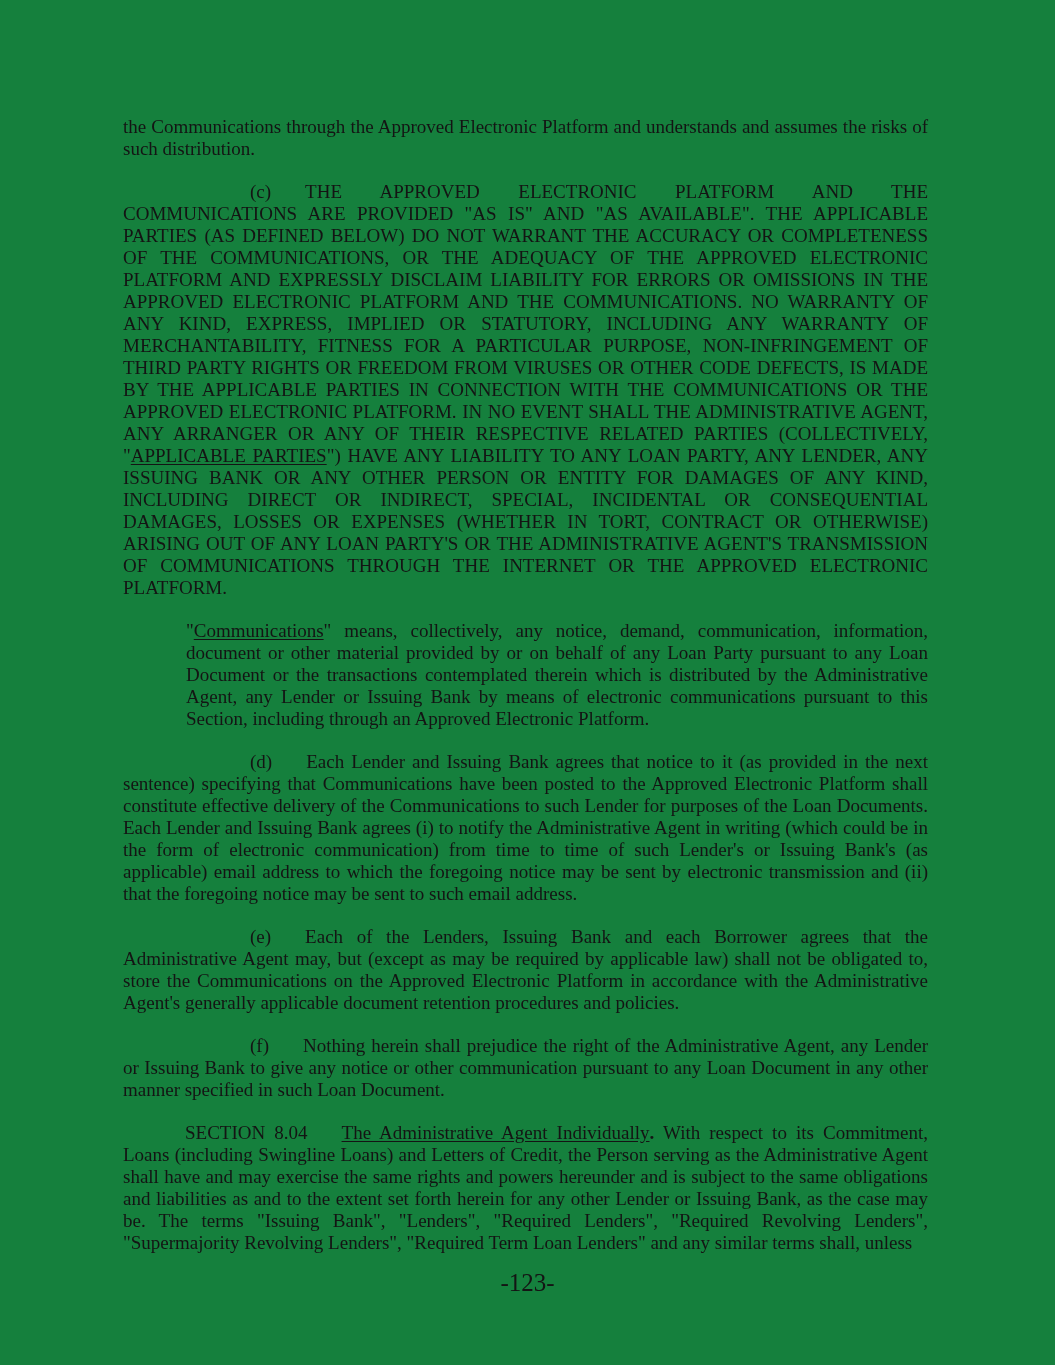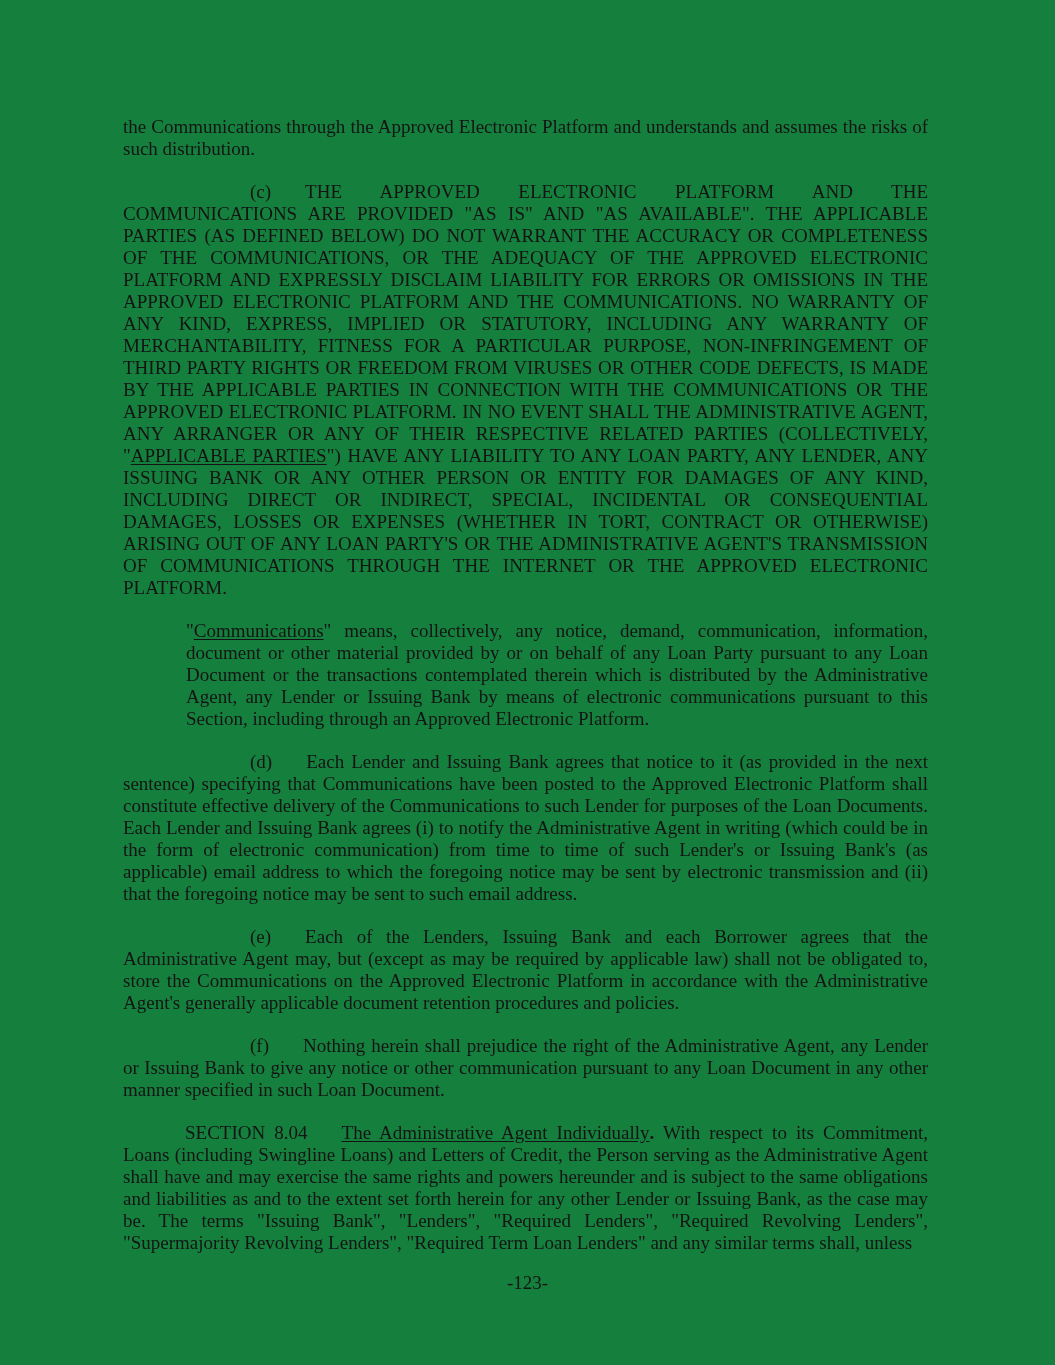--- a/index.html
+++ b/index.html
@@ -41,21 +41,21 @@
     text-underline-offset: 2px;
   }
   .b { font-weight: bold; }
   .footer {
     position: absolute;
     left: 0;
     right: 0;
     top: 1272px;
     text-align: center;
     font-family: "Liberation Serif", "DejaVu Serif", serif;
-    font-size: 19px;
+    font-size: 25px;
     color: #141414;
   }
 </style>
 </head>
 <body>
 
 <div class="page">
   <div class="doc-body">
       <p class="para continuation"><span>the Communications through the Approved Electronic Platform and understands and assumes the risks of such distribution.</span></p>
       <p class="para lettered"><span>(c)</span><span class="tab"></span><span>THE APPROVED ELECTRONIC PLATFORM AND THE COMMUNICATIONS ARE PROVIDED "AS IS" AND "AS AVAILABLE". THE APPLICABLE PARTIES (AS DEFINED BELOW) DO NOT WARRANT THE ACCURACY OR COMPLETENESS OF THE COMMUNICATIONS, OR THE ADEQUACY OF THE APPROVED ELECTRONIC PLATFORM AND EXPRESSLY DISCLAIM LIABILITY FOR ERRORS OR OMISSIONS IN THE APPROVED ELECTRONIC PLATFORM AND THE COMMUNICATIONS. NO WARRANTY OF ANY KIND, EXPRESS, IMPLIED OR STATUTORY, INCLUDING ANY WARRANTY OF MERCHANTABILITY, FITNESS FOR A PARTICULAR PURPOSE, NON-INFRINGEMENT OF THIRD PARTY RIGHTS OR FREEDOM FROM VIRUSES OR OTHER CODE DEFECTS, IS MADE BY THE APPLICABLE PARTIES IN CONNECTION WITH THE COMMUNICATIONS OR THE APPROVED ELECTRONIC PLATFORM.  IN NO EVENT SHALL THE ADMINISTRATIVE AGENT, ANY ARRANGER OR ANY OF THEIR RESPECTIVE RELATED PARTIES (COLLECTIVELY, "</span><span class="u">APPLICABLE PARTIES</span><span>") HAVE ANY LIABILITY TO ANY LOAN PARTY, ANY LENDER, ANY ISSUING BANK OR ANY OTHER PERSON OR ENTITY FOR DAMAGES OF ANY KIND, INCLUDING DIRECT OR INDIRECT, SPECIAL, INCIDENTAL OR CONSEQUENTIAL DAMAGES, LOSSES OR EXPENSES (WHETHER IN TORT, CONTRACT OR OTHERWISE) ARISING OUT OF ANY LOAN PARTY'S OR THE ADMINISTRATIVE AGENT'S TRANSMISSION OF COMMUNICATIONS THROUGH THE INTERNET OR THE APPROVED ELECTRONIC PLATFORM.</span></p>

